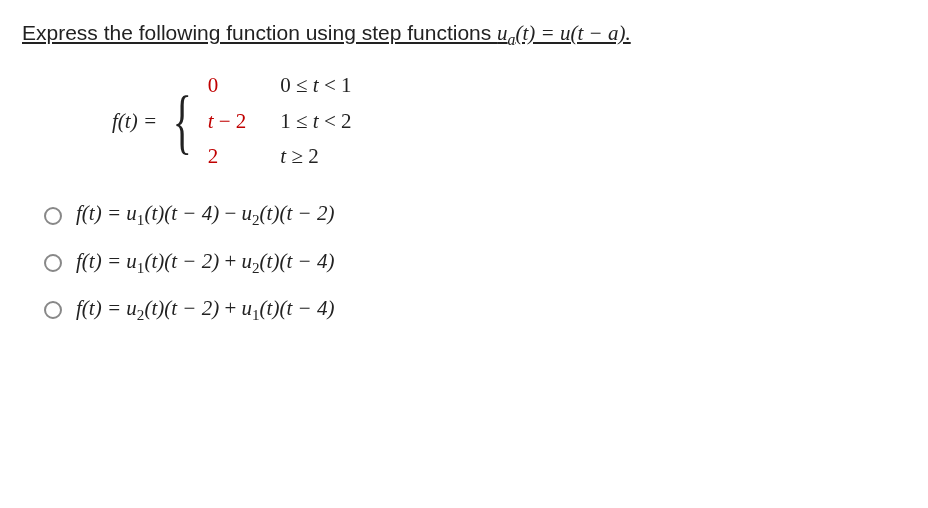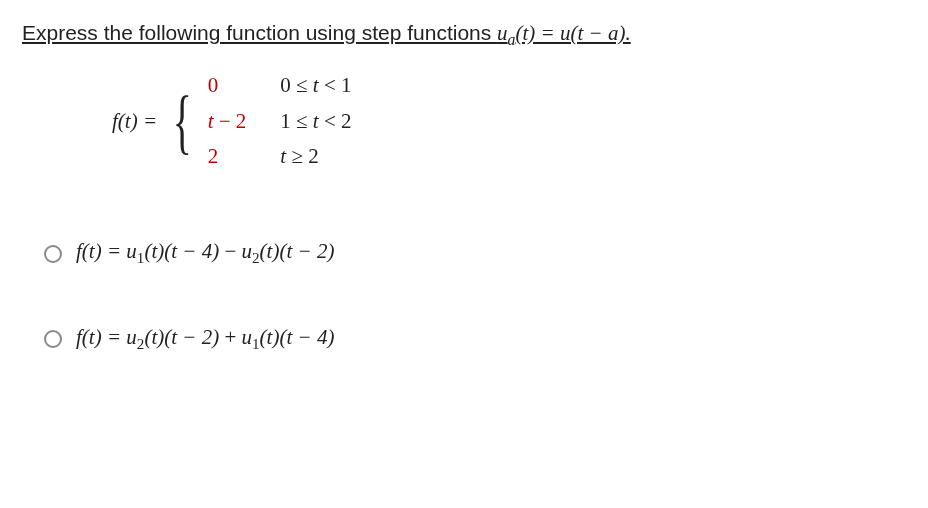--- a/index.html
+++ b/index.html
@@ -72,21 +72,20 @@
     .options {
       display: flex;
       flex-direction: column;
       gap: 15px;
       margin-left: 22px;
     }
     .option {
       display: flex;
       align-items: center;
       gap: 14px;
-      margin-top: 38px;
     }
     .radio {
       width: 18px;
       height: 18px;
       border: 2px solid #888;
       border-radius: 50%;
       flex-shrink: 0;
       background: #fff;
     }
     .option-text {
@@ -123,20 +122,26 @@
 
 <div class="options">
   <div class="option">
     <div class="radio"></div>
     <div class="option-text">
       <span class="math-i">f(t) = </span><span class="math-i">u</span><span class="sub">1</span><span class="math-i">(t)(t − 4)</span><span> − </span><span class="math-i">u</span><span class="sub">2</span><span class="math-i">(t)(t − 2)</span>
     </div>
   </div>
 
 
+  <div class="option">
+    <div class="radio"></div>
+    <div class="option-text">
+      <span class="math-i">f(t) = </span><span class="math-i">u</span><span class="sub">1</span><span class="math-i">(t)(t − 2)</span><span> + </span><span class="math-i">u</span><span class="sub">2</span><span class="math-i">(t)(t − 4)</span>
+    </div>
+  </div>
 
   <div class="option">
     <div class="radio"></div>
     <div class="option-text">
       <span class="math-i">f(t) = </span><span class="math-i">u</span><span class="sub">2</span><span class="math-i">(t)(t − 2)</span><span> + </span><span class="math-i">u</span><span class="sub">1</span><span class="math-i">(t)(t − 4)</span>
     </div>
   </div>
 
 </div>
 

